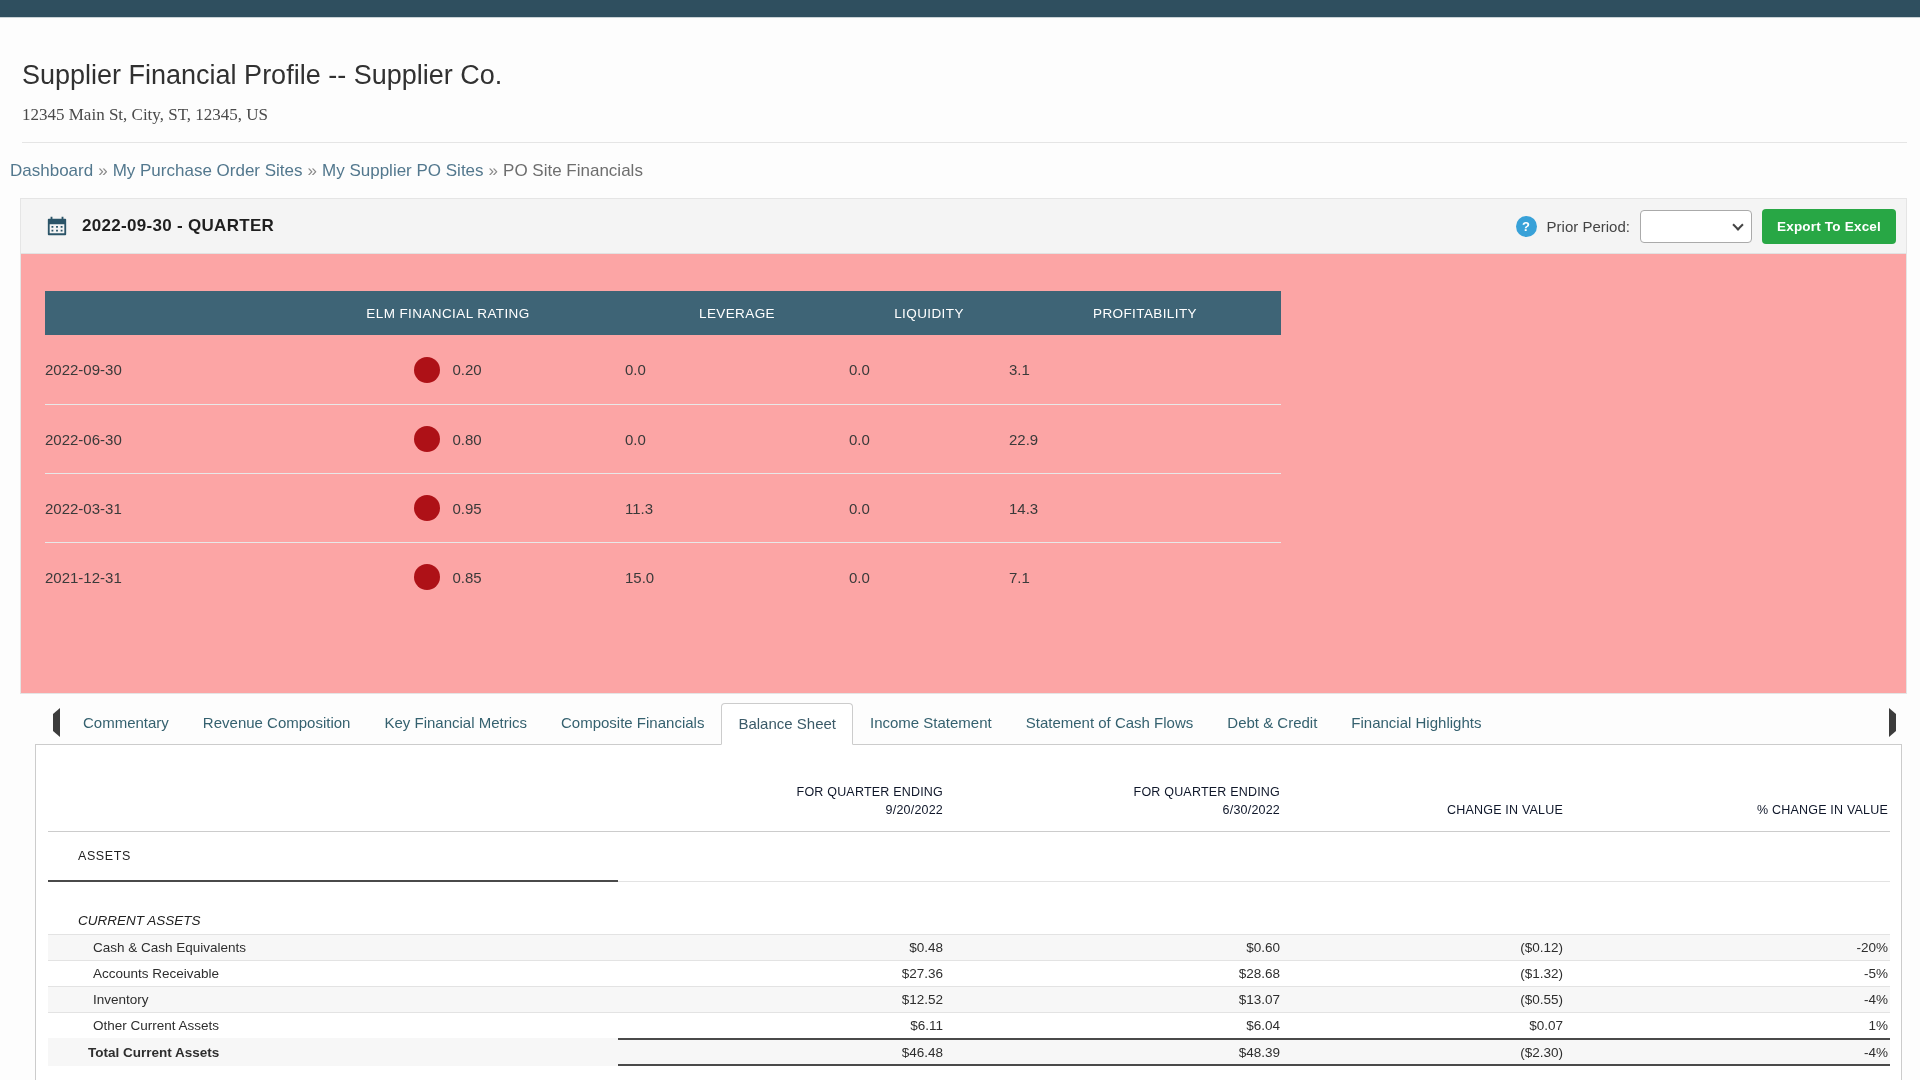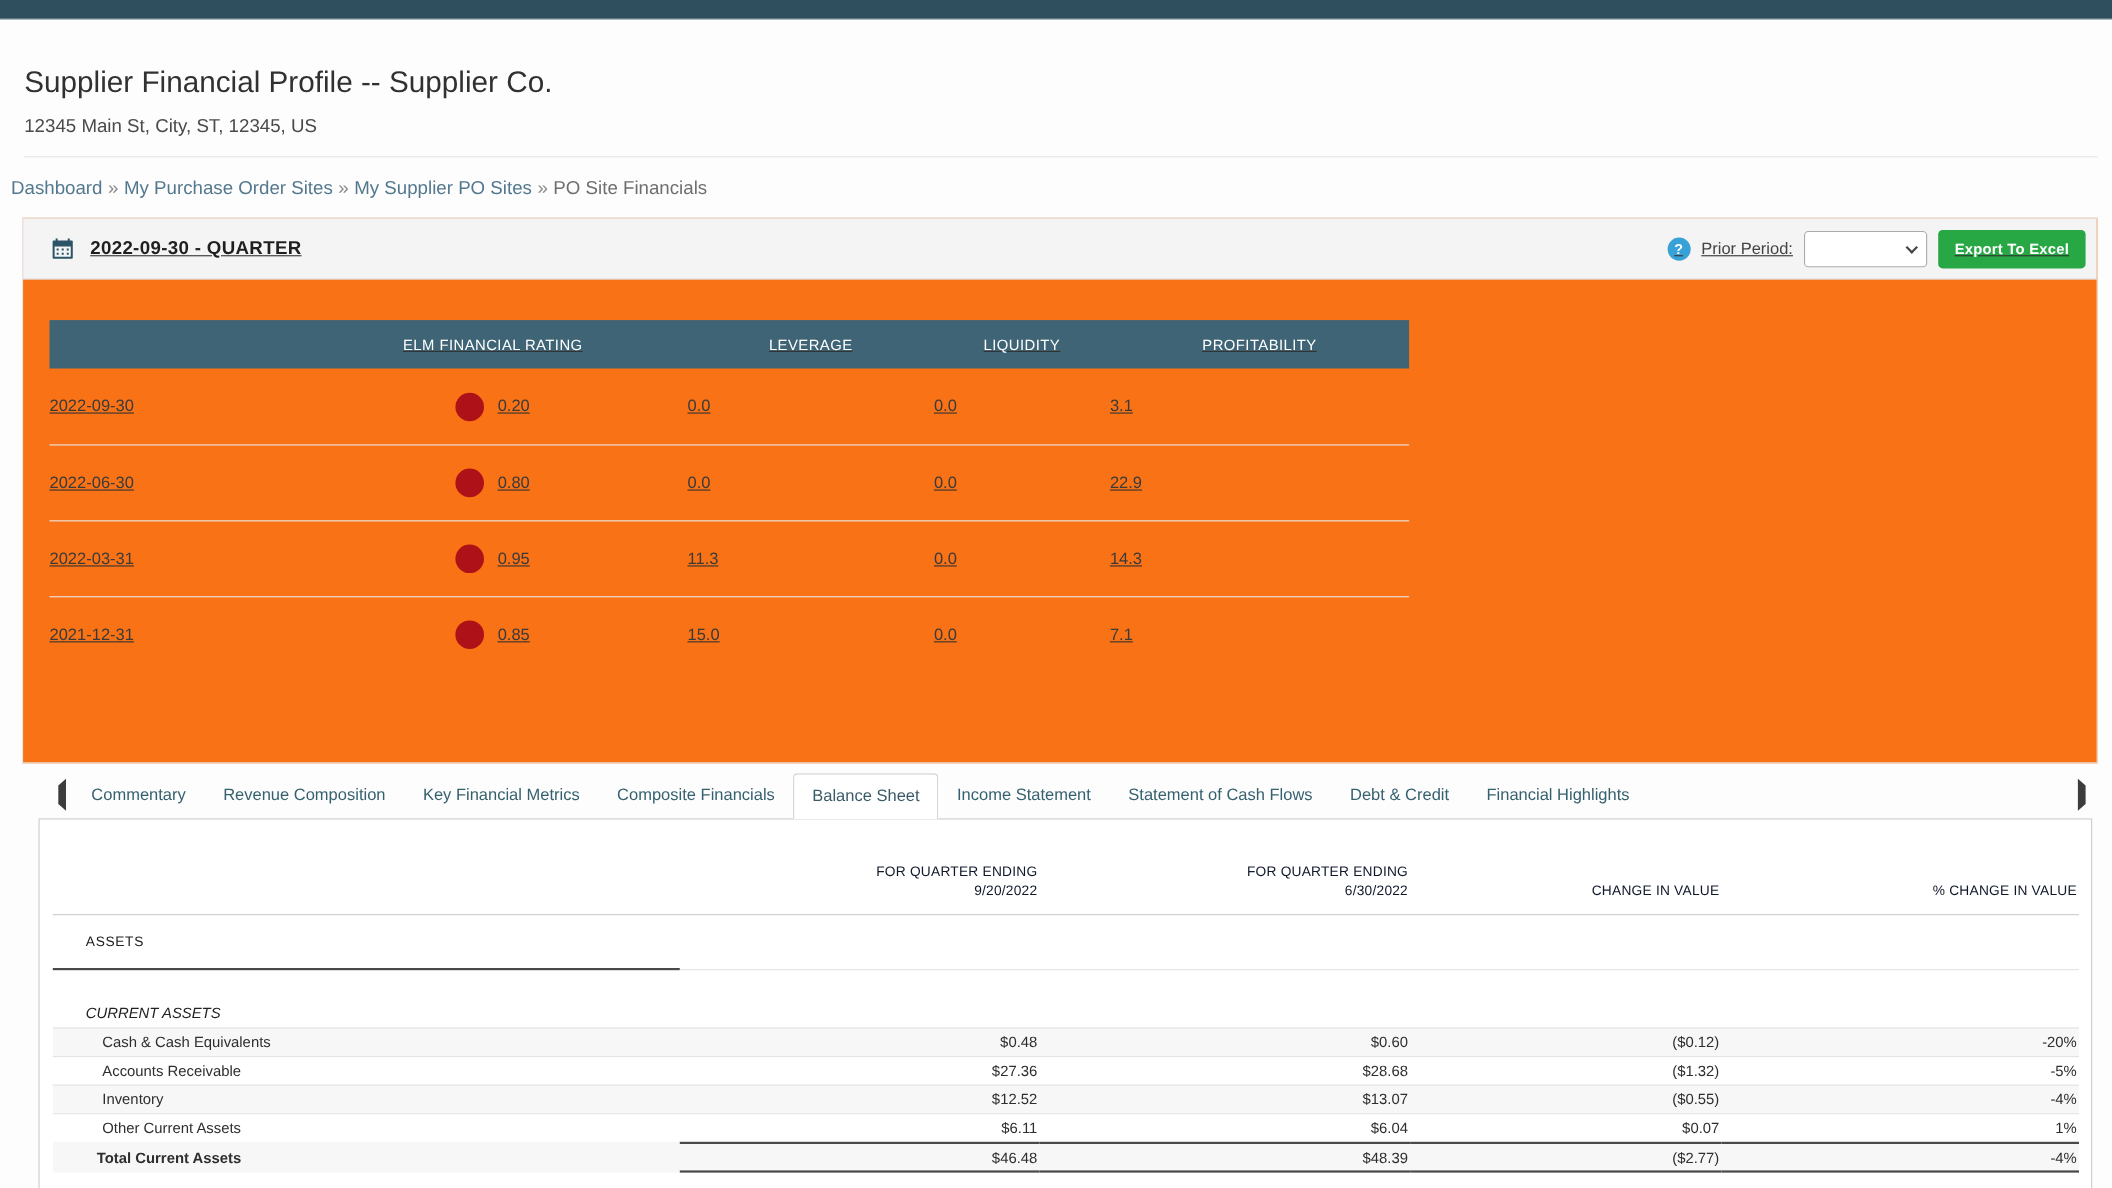--- a/index.html
+++ b/index.html
@@ -6,34 +6,33 @@
   html, body { width: 1920px; height: 1080px; overflow: hidden; }
   body {
     background: #fdfdfd;
     font-family: "Liberation Sans", "DejaVu Sans", sans-serif;
     color: #333;
   }
   .topbar { height: 18px; background: var(--topbar, #2f4f5f); border-bottom: 1px solid #c9d2d6; }
 
   .page-header { padding: 40px 22px 0 22px; }
   .page-title { font-size: 27px; font-weight: 400; color: #313131; line-height: 34px; }
-  .page-address { margin-top: 13px; font-size: 17px; color: #4a4a4a; }
+  .page-address { margin-top: 13px; font-size: 17px; color: #4a4a4a; font-family: Liberation Serif, serif; }
   .divider { border: none; border-top: 1px solid #e5e5e5; margin: 17px 13px 0 22px; }
 
   .breadcrumb { margin: 18px 22px 0 10px; font-size: 17px; color: #888; }
   .breadcrumb a { color: var(--link, #53788e); text-decoration: none; cursor: pointer; }
   .breadcrumb .sep { margin: 0 5px; color: #8a8a8a; }
   .breadcrumb .current { color: #6e6e6e; }
 
   
   .panel1 {
     margin: 17px 13px 0 20px;
-    background: #f97316;
+    background: #fca5a5;
     border: 1px solid #e5e5e5;
-    text-decoration: underline;
   }
   .panel1-strip {
     height: 55px;
     background: #f4f4f4;
     border-bottom: 1px solid #e2e2e2;
     display: flex; align-items: center;
     padding: 0 10px 0 25px;
   }
   .strip-title { display: flex; align-items: center; gap: 14px; }
   .strip-title .label { font-size: 17px; font-weight: 700; color: #1f1f1f; letter-spacing: .3px; }
@@ -289,18 +288,18 @@
       <div class="lbl">Other Current Assets</div>
       <div class="num">$6.11</div>
       <div class="num">$6.04</div>
       <div class="num">$0.07</div>
       <div class="num">1%</div>
     </div>
     <div class="bs-grid bs-row total">
       <div class="lbl">Total Current Assets</div>
       <div class="num">$46.48</div>
       <div class="num">$48.39</div>
-      <div class="num">($2.77)</div>
+      <div class="num">($2.30)</div>
       <div class="num">-4%</div>
     </div>
 
   </div>
 </div>
 
 </body></html>

